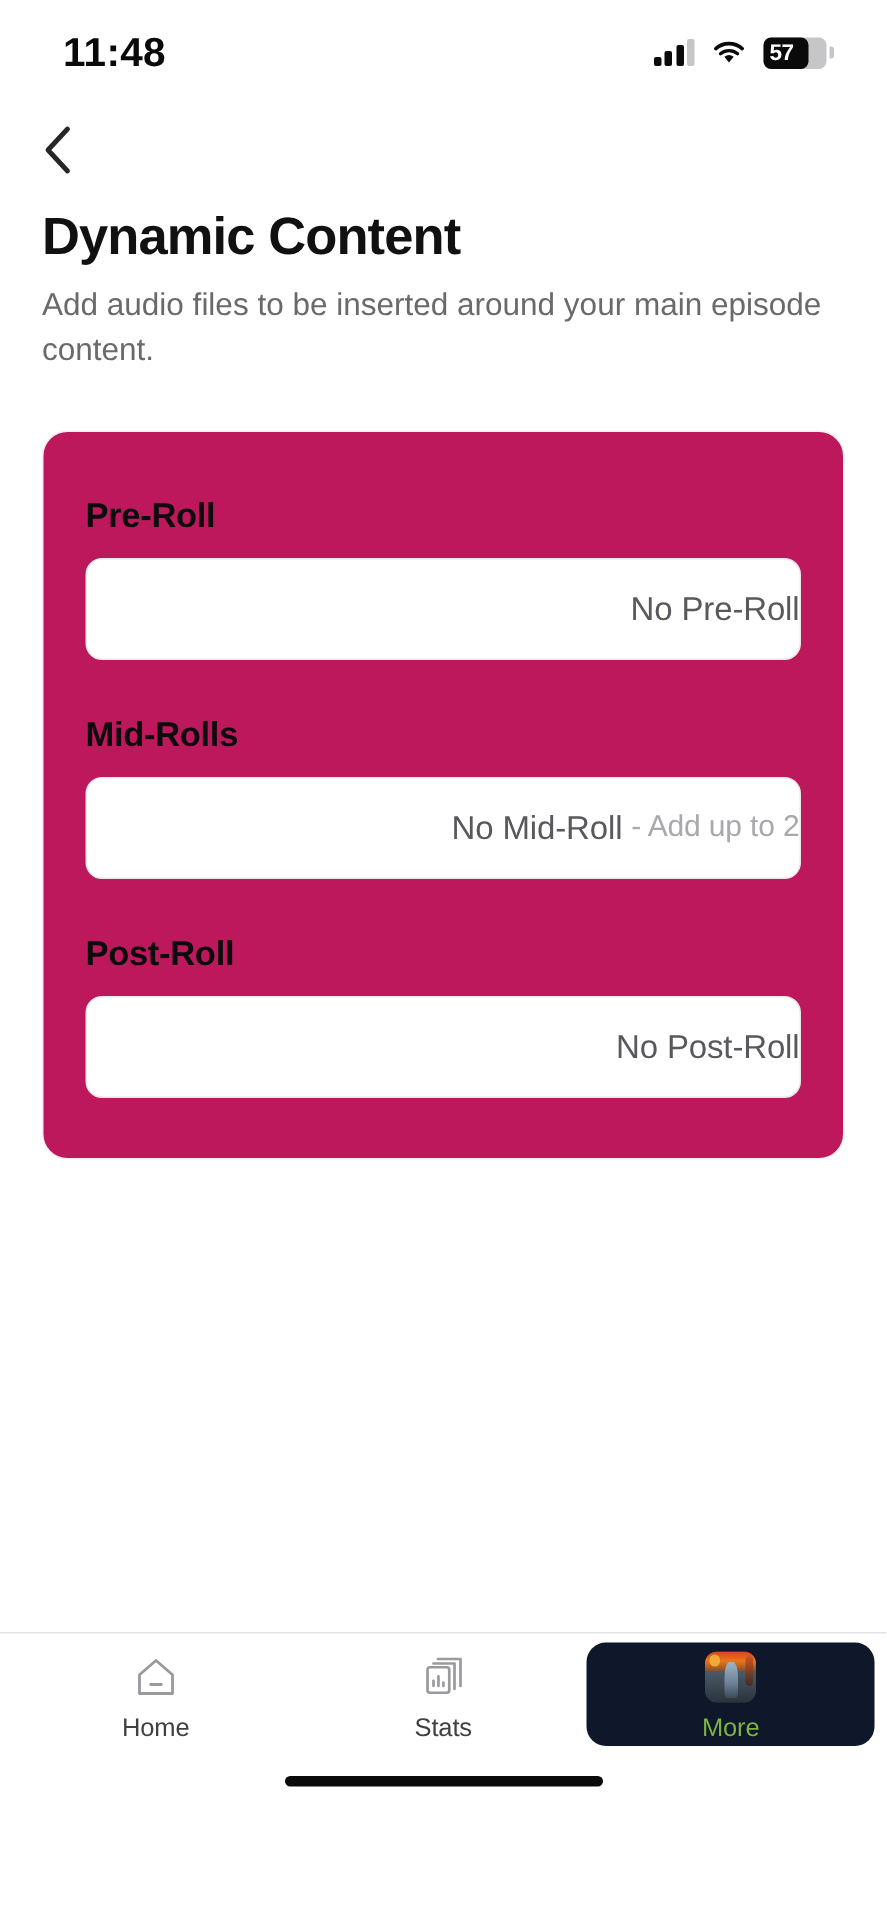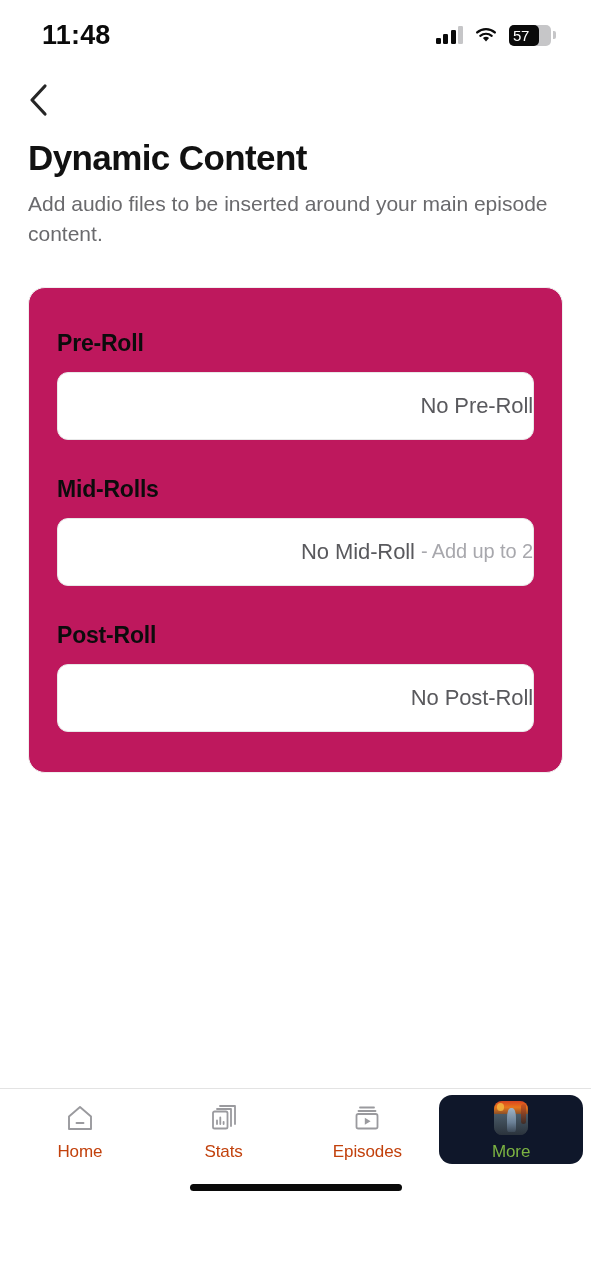--- a/index.html
+++ b/index.html
@@ -85,21 +85,21 @@
     left: 0; top: 0;
     height: 21px;
     width: 30px;
     border-radius: 5px;
     background: #0a0a0a;
   }
   .battery-level {
     position: relative;
     z-index: 2;
     font-size: 15px;
-    font-weight: normal;
+    font-weight: bold;
     color: #ffffff;
     padding-left: 4px;
     line-height: 21px;
     letter-spacing: -0.3px;
   }
 
   
   .nav-bar {
     flex: 0 0 60px;
     display: flex;
@@ -196,21 +196,21 @@
   .tab.active { background: #0f172a; }
   .tab-icon {
     width: 38px;
     height: 36px;
     display: flex;
     align-items: center;
     justify-content: center;
   }
   .tab-label {
     font-size: 17px;
-    color: #c2410c;
+    color: #404040;
     letter-spacing: -0.1px;
   }
   .tab.active .tab-label { color: #7cb342; }
 
   .tab-thumb {
     width: 34px;
     height: 34px;
     border-radius: 8px;
     overflow: hidden;
     position: relative;
@@ -344,31 +344,20 @@
         <svg width="32" height="30" viewBox="0 0 32 30">
           <path d="M12 3 L27 3 L27 21" stroke="#9a9a9e" stroke-width="1.8" fill="none" stroke-linejoin="round" stroke-linecap="round"></path>
           <path d="M9 6 L23 6 L23 23" stroke="#9a9a9e" stroke-width="1.8" fill="none" stroke-linejoin="round" stroke-linecap="round"></path>
           <rect x="5" y="8.5" width="14.5" height="17" rx="1.6" stroke="#9a9a9e" stroke-width="1.8" fill="none"></rect>
           <path d="M9 21 L9 17.5 M12.3 21 L12.3 14.5 M15.6 21 L15.6 18.8" stroke="#9a9a9e" stroke-width="1.8" stroke-linecap="round"></path>
         </svg>
       </span>
       <span class="tab-label">Stats</span>
     </div>
 
-    <div class="tab">
-      <span class="tab-icon">
-        <svg width="32" height="30" viewBox="0 0 32 30">
-          <path d="M9 4.5 L23 4.5" stroke="#9a9a9e" stroke-width="1.8" stroke-linecap="round"></path>
-          <path d="M7.5 8 L24.5 8" stroke="#9a9a9e" stroke-width="1.8" stroke-linecap="round"></path>
-          <rect x="5.5" y="11" width="21" height="14.5" rx="1.8" stroke="#9a9a9e" stroke-width="1.8" fill="none"></rect>
-          <path d="M13.8 14.8 L19.6 18.3 L13.8 21.8 Z" fill="#9a9a9e"></path>
-        </svg>
-      </span>
-      <span class="tab-label">Episodes</span>
-    </div>
 
     <div class="tab active">
       <span class="tab-icon">
         <span class="tab-thumb">
           <span class="sky"></span>
           <span class="ground"></span>
           <span class="glow"></span>
           <span class="edge"></span>
           <span class="figure"></span>
         </span>

